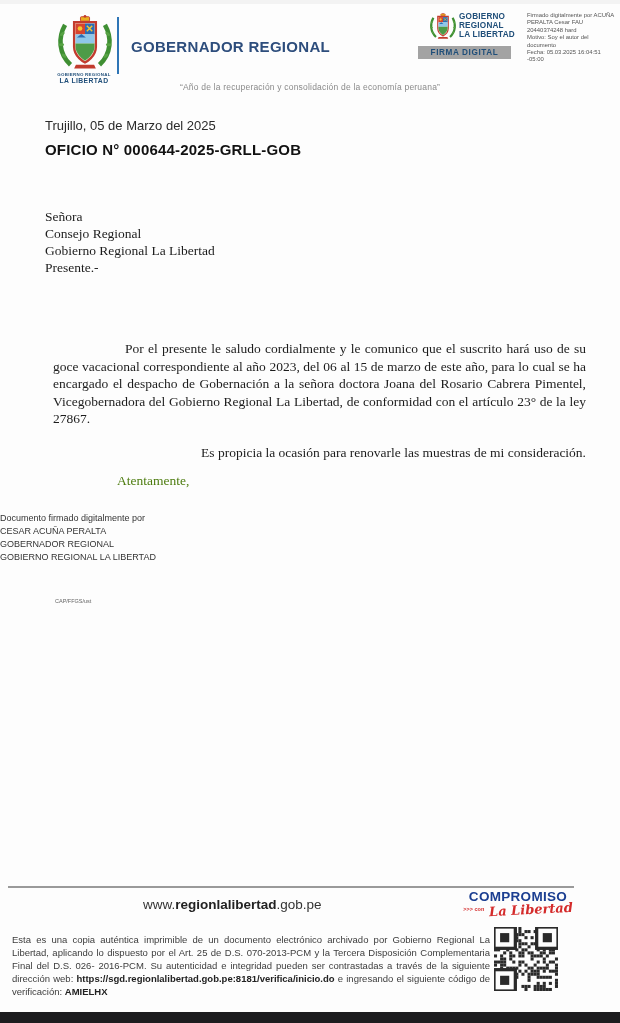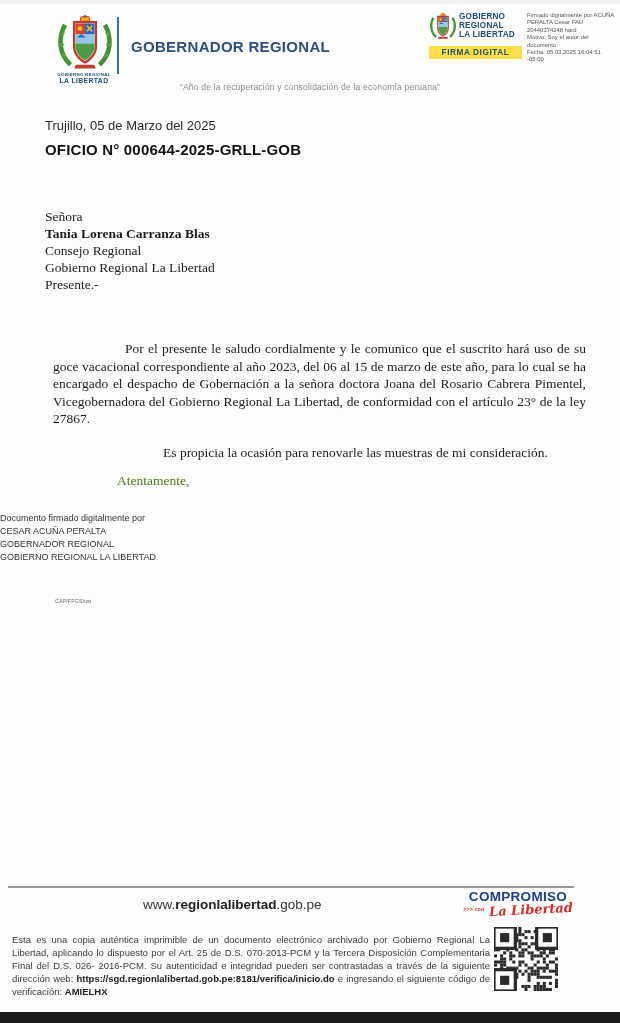--- a/index.html
+++ b/index.html
@@ -17,39 +17,39 @@
   .hdr-divider{position:absolute;left:117px;top:17px;width:2px;height:57px;background:#2e75b6;}
   .hdr-title{position:absolute;left:131px;top:38px;font-size:15px;font-weight:bold;
              color:#2d4d7c;letter-spacing:.3px;}
   .motto{position:absolute;left:0;top:82px;width:620px;text-align:center;
          font-size:8.5px;color:#8a8a8a;letter-spacing:.2px;}
 
   
   .badge-logo{position:absolute;left:429px;top:11px;width:28px;height:31px;}
   .badge-org{position:absolute;left:459px;top:13px;color:#1f4e79;font-weight:bold;
              font-size:8.2px;line-height:1.08;letter-spacing:.2px;}
-  .firma-strip{position:absolute;left:429px;top:45px;width:93px;height:13px;background:#fde047;
+  .firma-strip{position:absolute;left:418px;top:45px;width:93px;height:13px;background:#a3a3a3;
                color:#1f4e79;font-weight:bold;font-size:8.2px;text-align:center;line-height:13px;
                letter-spacing:.6px;border-top:1.5px solid #ffffff;}
   .badge-details{position:absolute;left:527px;top:12px;width:90px;font-size:5.9px;
                  color:#555;line-height:1.25;}
   .badge-details div{margin:0;}
 
   
   .place-date{position:absolute;left:45px;top:118px;font-size:13px;color:#2a2a2a;}
   .oficio{position:absolute;left:45px;top:141px;font-size:15px;font-weight:bold;color:#111;
           letter-spacing:.2px;}
   .recipient{position:absolute;left:45px;top:208px;font-family:"Liberation Serif",serif;
              font-size:13.5px;line-height:17px;color:#1c1c1c;}
   .recipient .bold{font-weight:bold;}
   .para{position:absolute;left:45px;width:533px;font-family:"Liberation Serif",serif;
         font-size:13.5px;line-height:17.5px;color:#1c1c1c;text-align:justify;
         text-indent:72px;margin:8px;}
   .para1{top:332px;}
-  .para2{top:436px;text-align:center;}
+  .para2{top:436px;text-align:right;}
   .closing{position:absolute;left:117px;top:473px;font-family:"Liberation Serif",serif;
            font-size:13.5px;color:#4d7c0f;}
   .sig-block{position:absolute;left:0;top:512px;width:620px;text-align:left;
              font-size:9px;color:#333;line-height:13px;}
   .initials{position:absolute;left:55px;top:598px;font-size:5.5px;color:#666;}
 
   
   .footer-rule{position:absolute;left:8px;top:886px;width:566px;height:2px;background:#9a9a9a;}
   .website{position:absolute;left:143px;top:897px;font-size:13.5px;color:#333;}
   .website .bold{font-weight:bold;color:#222;}
@@ -119,21 +119,20 @@
     <div>Firmado digitalmente por ACUÑA PERALTA Cesar FAU 20440374248 hard</div>
     <div>Motivo: Soy el autor del documento</div>
     <div>Fecha: 05.03.2025 16:04:51 -05:00</div>
   </div>
 
   <div class="place-date">Trujillo, 05 de Marzo del 2025</div>
   <div class="oficio">OFICIO N° 000644-2025-GRLL-GOB</div>
 
   <div class="recipient">
     <div>Señora</div>
-    <div class="bold">Tania Lorena Carranza Blas</div>
     <div>Consejo Regional</div>
     <div>Gobierno Regional La Libertad</div>
     <div>Presente.-</div>
   </div>
 
   <p class="para para1">Por el presente le saludo cordialmente y le comunico que el suscrito hará uso de su goce vacacional correspondiente al año 2023, del 06 al 15 de marzo de este año, para lo cual se ha encargado el despacho de Gobernación a la señora doctora Joana del Rosario Cabrera Pimentel, Vicegobernadora del Gobierno Regional La Libertad, de conformidad con el artículo 23° de la ley 27867.</p>
   <p class="para para2">Es propicia la ocasión para renovarle las muestras de mi consideración.</p>
   <div class="closing">Atentamente,</div>
 
   <div class="sig-block">

